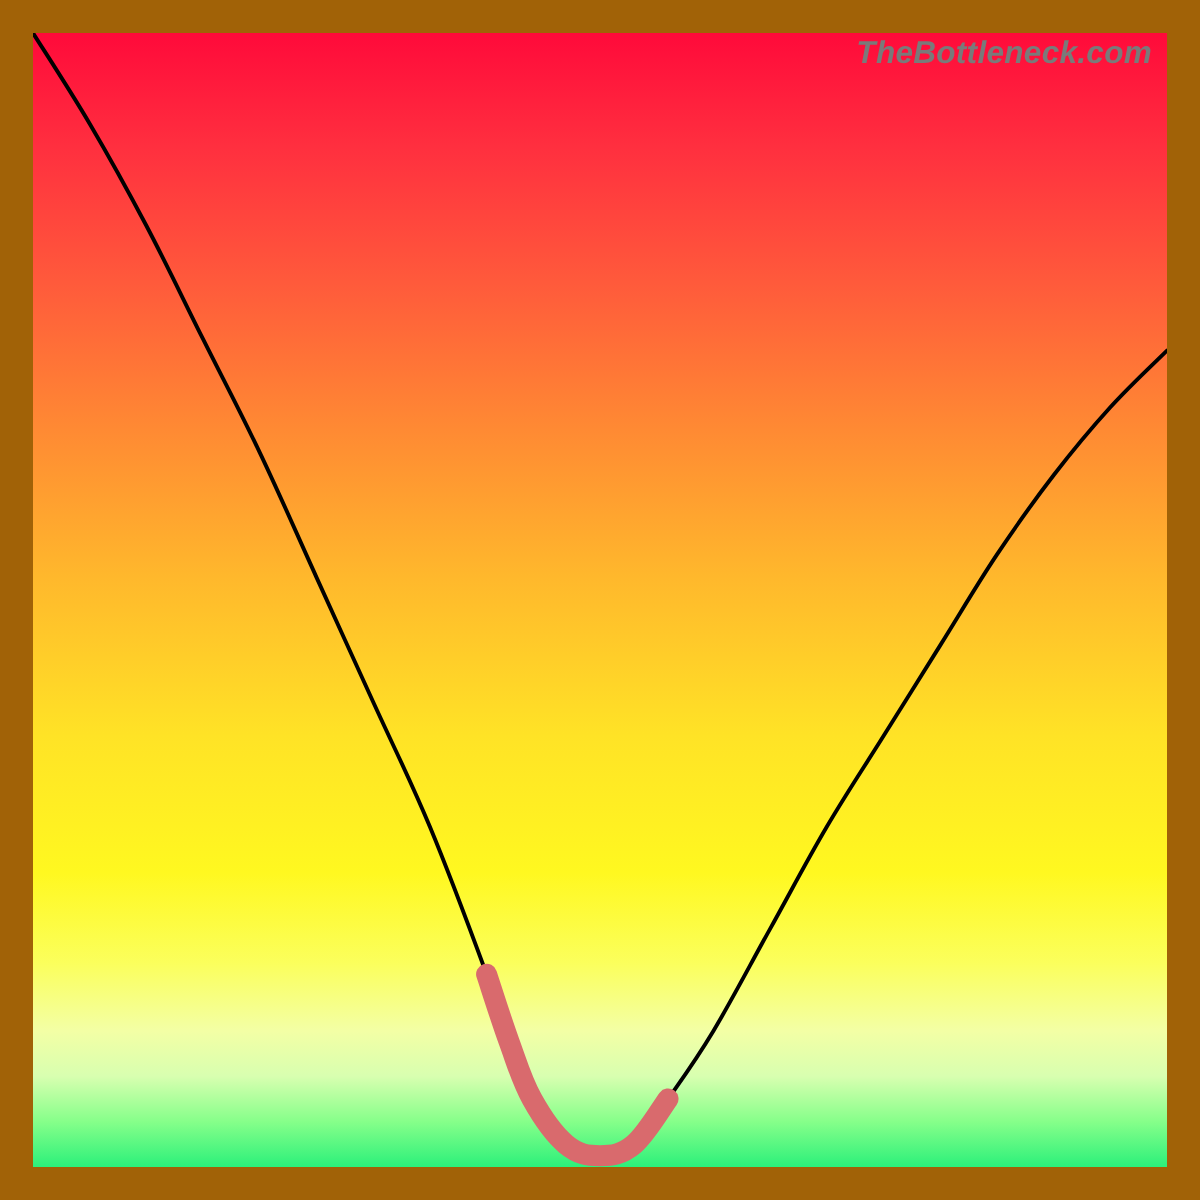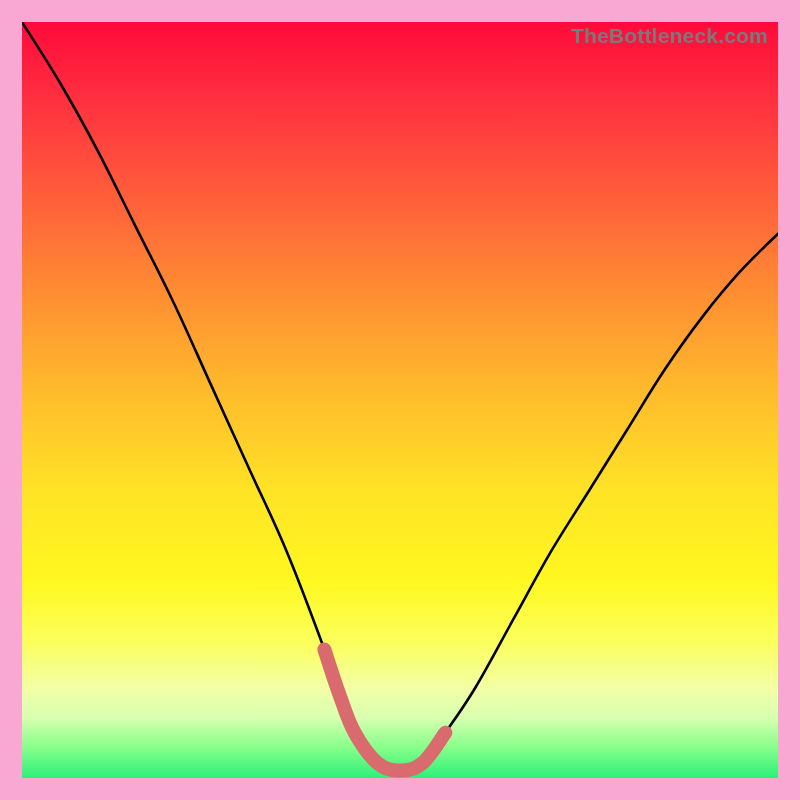--- a/index.html
+++ b/index.html
@@ -8,21 +8,22 @@
     width: 800px;
     height: 800px;
     background: #000;
     overflow: hidden;
     font-family: Arial, Helvetica, sans-serif;
   }
   .frame {
     position: relative;
     width: 800px;
     height: 800px;
-    background: #f9a8d4;
+    background: #a16207;
+    font-style: italic;
   }
   .plot {
     position: absolute;
     left: 22px;
     top: 22px;
     width: 756px;
     height: 756px;
     background: linear-gradient(to bottom,
       #ff0a3a 0%,
       #ff2f3f 10%,

